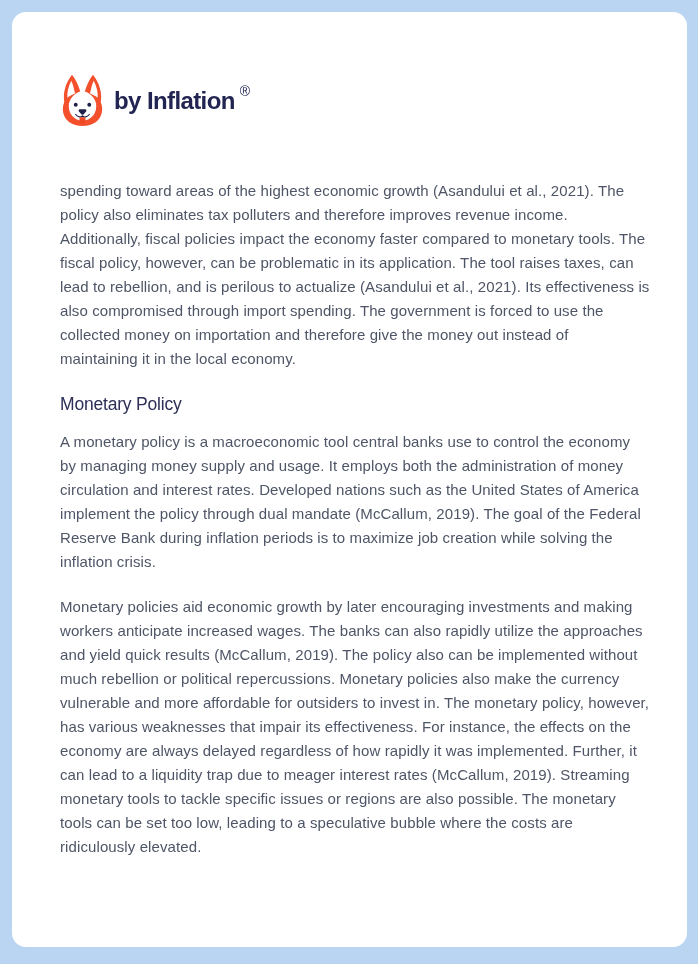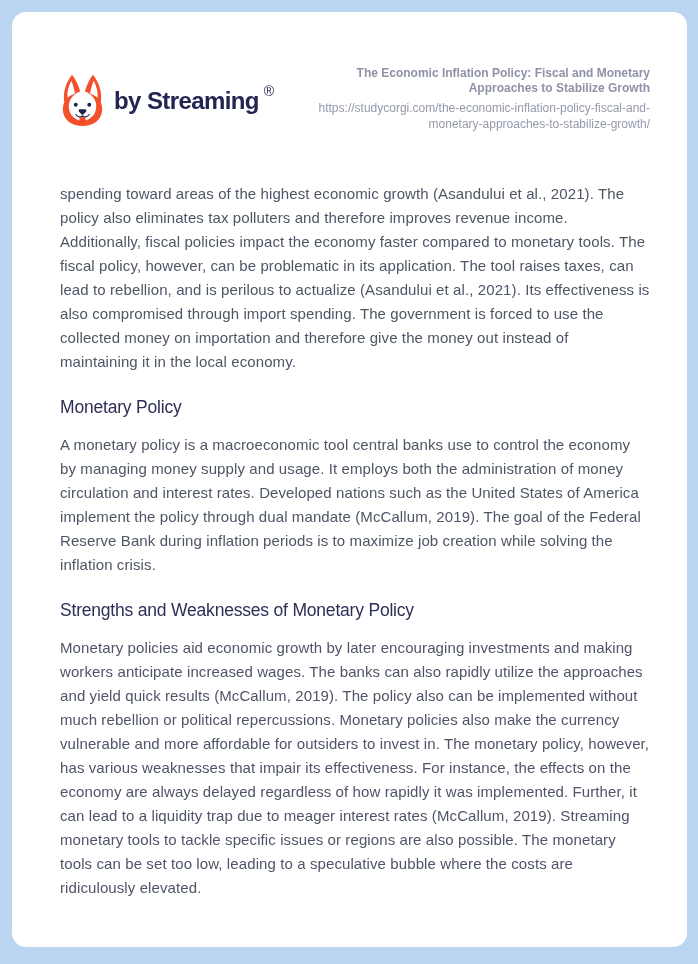--- a/index.html
+++ b/index.html
@@ -116,35 +116,30 @@
 
           <circle cx="21" cy="42" r="2.6" fill="#1F2148"></circle>
           <circle cx="39" cy="42" r="2.6" fill="#1F2148"></circle>
 
           <path d="M26.5 48 L33.5 48 C35 48 35.8 49.8 34.8 51 L31.5 54.6 C30.7 55.5 29.3 55.5 28.5 54.6 L25.2 51 C24.2 49.8 25 48 26.5 48 Z" fill="#1F2148"></path>
 
           <path d="M21 55 C24 59 28 59 30 57 C32 59 36 59 39 55" stroke="#1F2148" stroke-width="1.6" fill="none" stroke-linecap="round"></path>
 
           <path d="M26 58.5 L34 58.5 L34 63 C34 65.8 32.2 67.5 30 67.5 C27.8 67.5 26 65.8 26 63 Z" fill="#EE4A23"></path>
         </svg>
-        <span class="brand-text">by Streaming</span>
+        <span class="brand-text">by Inflation</span>
         <span class="reg-mark">®</span>
       </a>
 
-      <div class="meta">
-        <div class="doc-title">The Economic Inflation Policy: Fiscal and Monetary Approaches to Stabilize Growth</div>
-        <a class="doc-url" href="#">https://studycorgi.com/the-economic-inflation-policy-fiscal-and-monetary-approaches-to-stabilize-growth/</a>
-      </div>
 
     </div>
 
     <div class="content">
       <p>spending toward areas of the highest economic growth (Asandului et al., 2021). The policy also eliminates tax polluters and therefore improves revenue income. Additionally, fiscal policies impact the economy faster compared to monetary tools. The fiscal policy, however, can be problematic in its application. The tool raises taxes, can lead to rebellion, and is perilous to actualize (Asandului et al., 2021). Its effectiveness is also compromised through import spending. The government is forced to use the collected money on importation and therefore give the money out instead of maintaining it in the local economy.</p>
 
       <h2>Monetary Policy</h2>
       <p>A monetary policy is a macroeconomic tool central banks use to control the economy by managing money supply and usage. It employs both the administration of money circulation and interest rates. Developed nations such as the United States of America implement the policy through dual mandate (McCallum, 2019). The goal of the Federal Reserve Bank during inflation periods is to maximize job creation while solving the inflation crisis.</p>
 
-      <h2>Strengths and Weaknesses of Monetary Policy</h2>
       <p>Monetary policies aid economic growth by later encouraging investments and making workers anticipate increased wages. The banks can also rapidly utilize the approaches and yield quick results (McCallum, 2019). The policy also can be implemented without much rebellion or political repercussions. Monetary policies also make the currency vulnerable and more affordable for outsiders to invest in. The monetary policy, however, has various weaknesses that impair its effectiveness. For instance, the effects on the economy are always delayed regardless of how rapidly it was implemented. Further, it can lead to a liquidity trap due to meager interest rates (McCallum, 2019). Streaming monetary tools to tackle specific issues or regions are also possible. The monetary tools can be set too low, leading to a speculative bubble where the costs are ridiculously elevated.</p>
     </div>
 
   </div>
 </div>
 
 </body></html>

